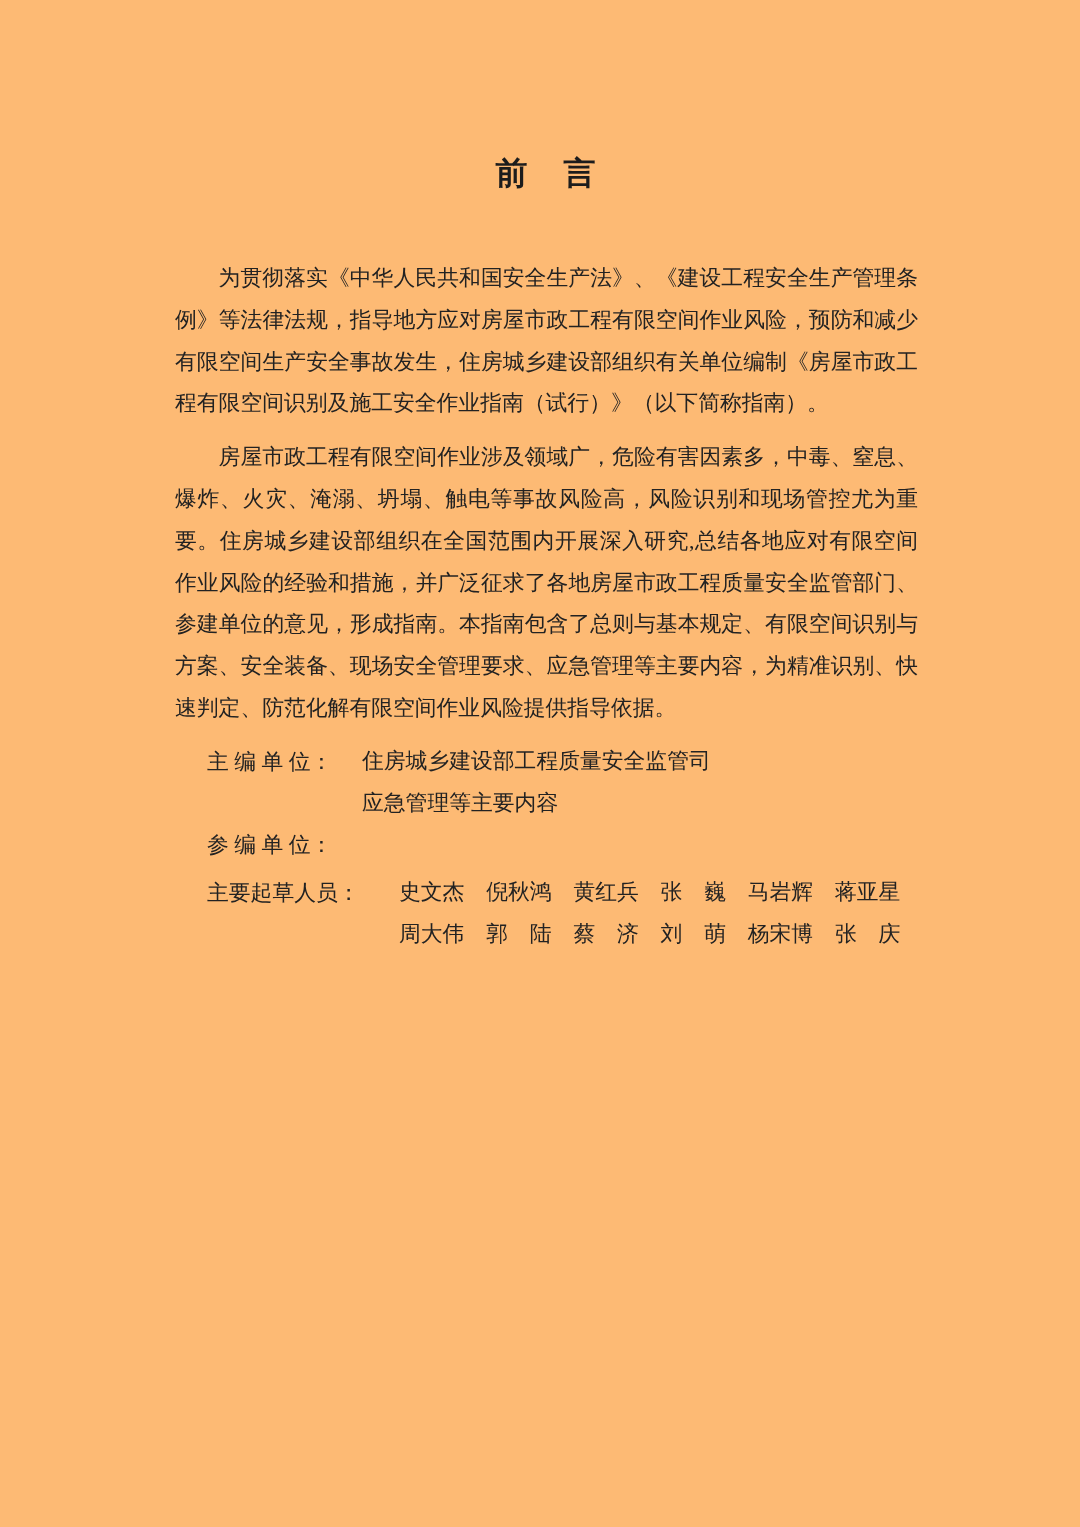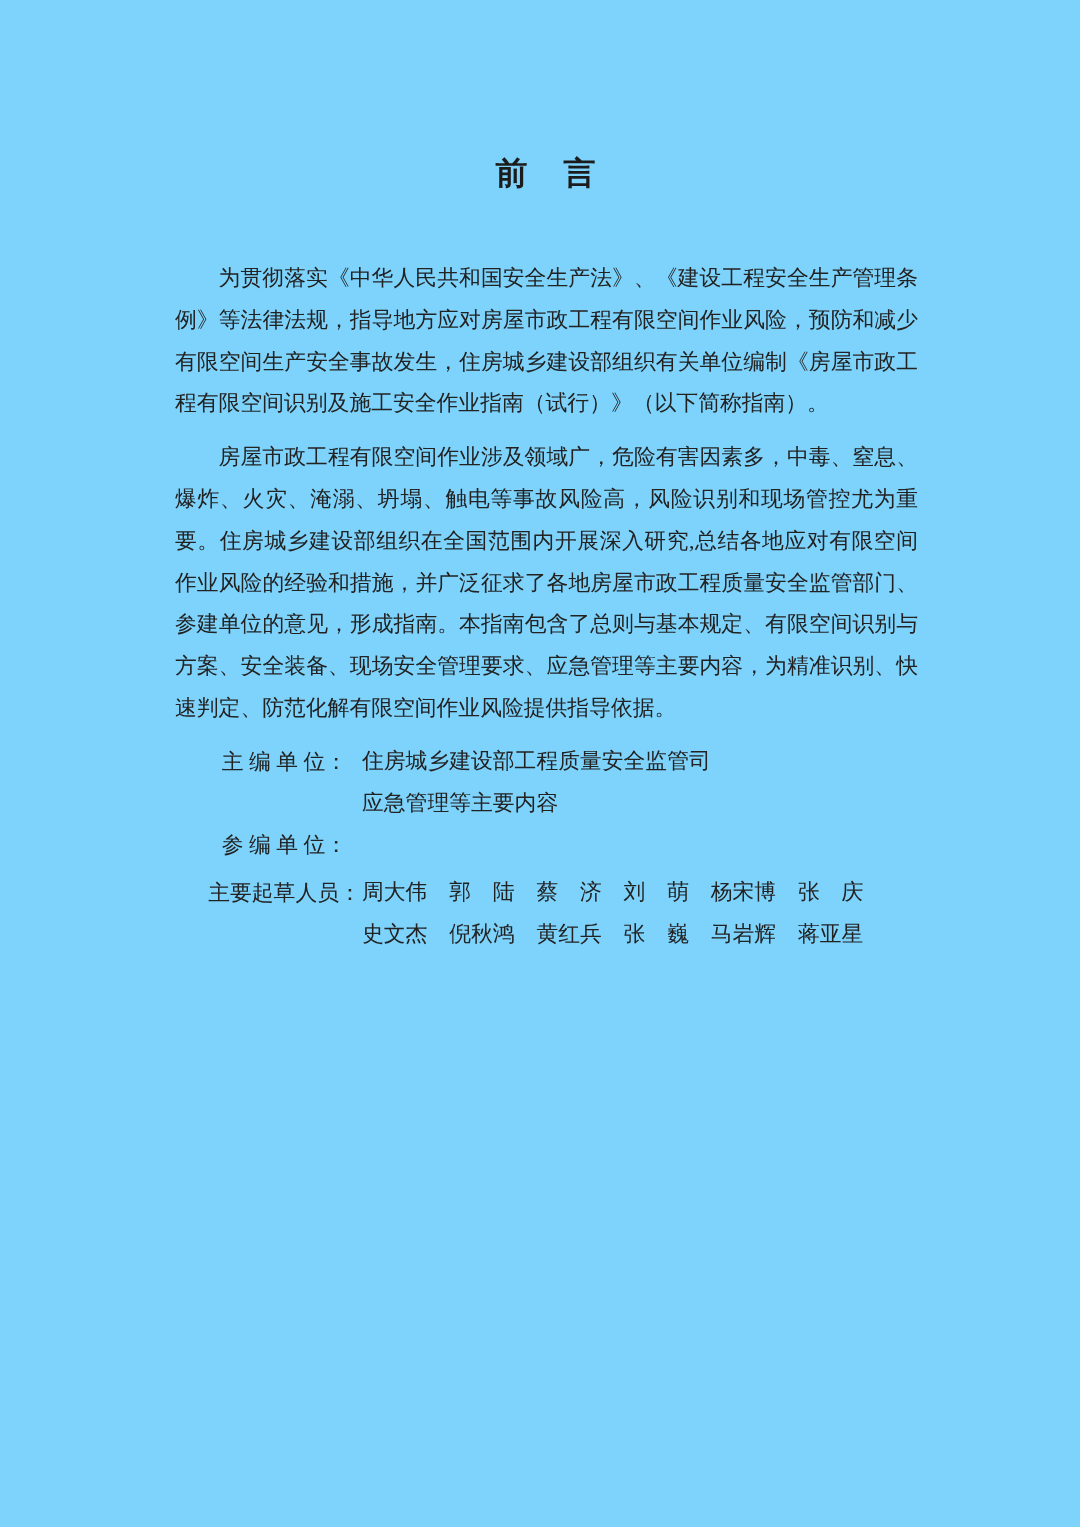--- a/index.html
+++ b/index.html
@@ -5,21 +5,21 @@
   html, body {
     margin: 0;
     padding: 0;
     background: #ffffff;
   }
   .page {
     position: relative;
     width: 1080px;
     height: 1527px;
     margin: 0 auto;
-    background: #7dd3fc;
+    background: #fdba74;
     color: #222222;
     font-family: "Liberation Serif", serif;
     overflow: hidden;
     box-sizing: border-box;
     padding: 152px 150px 0 163px;
   }
   .doc-title {
     margin: 0 0 64px 0;
     text-align: center;
     font-family: "Liberation Sans", sans-serif;
@@ -42,25 +42,25 @@
     word-break: break-all;
   }
   .credit-row {
     display: flex;
     align-items: flex-start;
     padding-left: 44px; 
     box-sizing: border-box;
   }
   .credit-row.drafters {
     margin-top: 6px;
+    gap: 37px;
   }
   .credit-label {
     flex: 0 0 155px;
     white-space: nowrap;
-    text-align: center;
   }
   .credit-values {
     flex: 1;
     font-family: Liberation Mono, monospace;
   }
   .credit-line {
     white-space: nowrap;
   }
 </style>
 </head>
@@ -84,19 +84,19 @@
       </div>
     </div>
 
     <div class="credit-row">
       <span class="credit-label">参 编 单 位：</span>
     </div>
 
     <div class="credit-row drafters">
       <span class="credit-label">主要起草人员：</span>
       <div class="credit-values">
+        <div class="credit-line">史文杰　倪秋鸿　黄红兵　张　巍　马岩辉　蒋亚星</div>
         <div class="credit-line">周大伟　郭　陆　蔡　济　刘　萌　杨宋博　张　庆</div>
-        <div class="credit-line">史文杰　倪秋鸿　黄红兵　张　巍　马岩辉　蒋亚星</div>
       </div>
     </div>
 
   </div>
 </div>
 
 </body></html>

